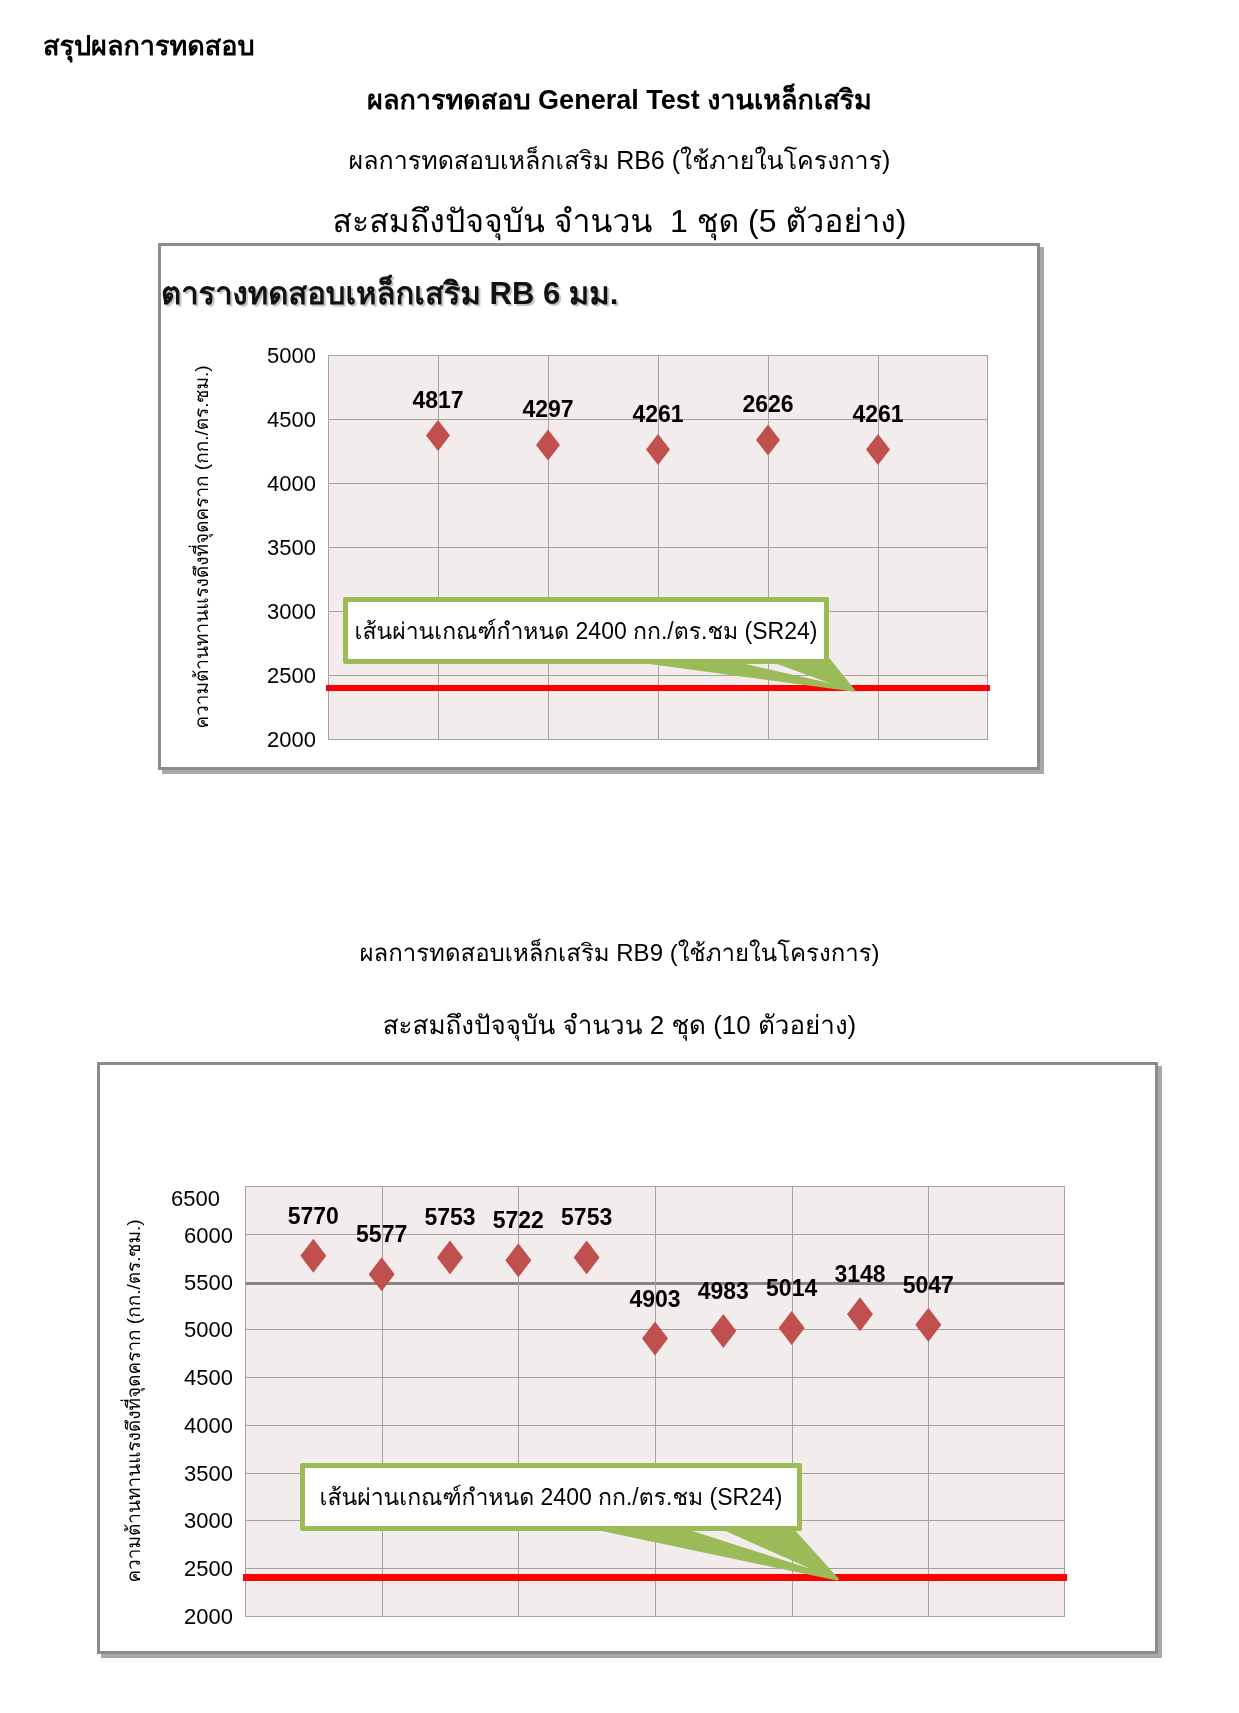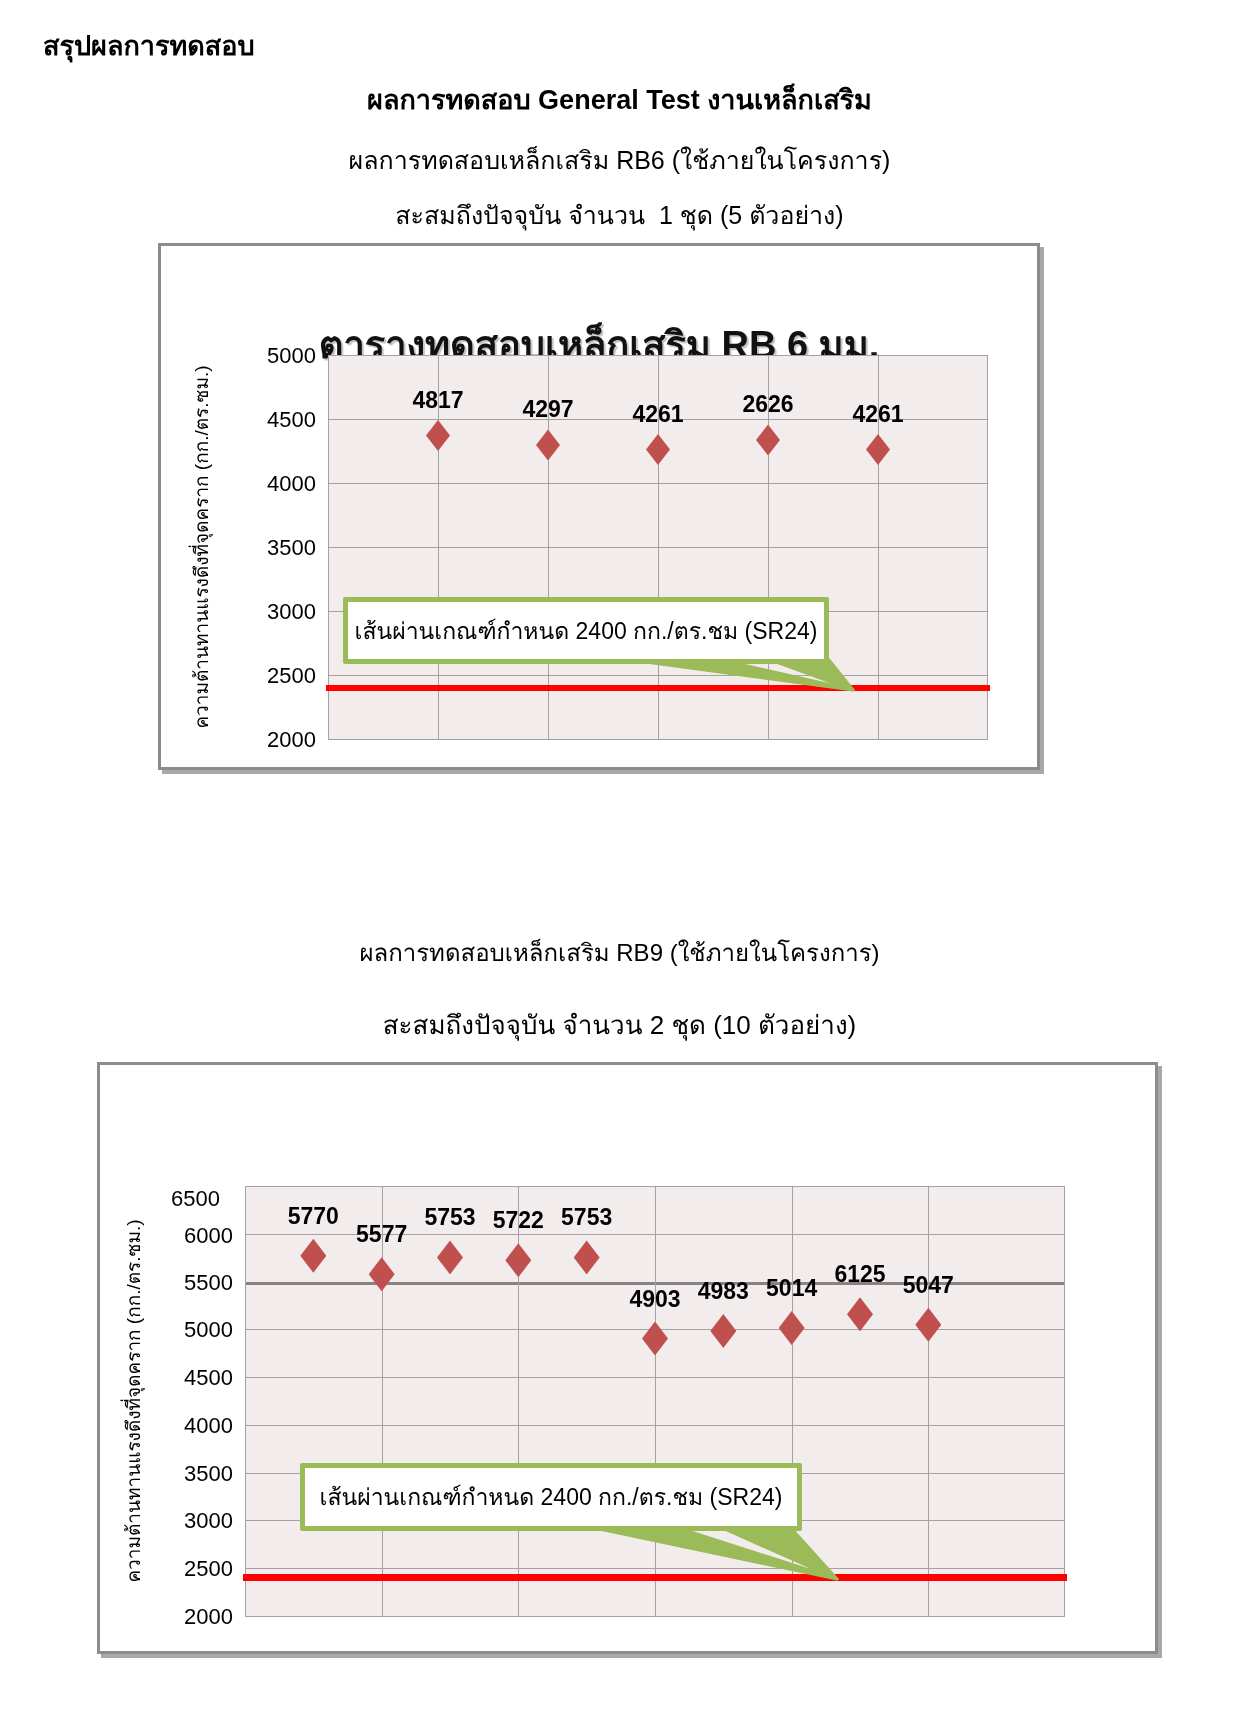--- a/index.html
+++ b/index.html
@@ -7,35 +7,34 @@
     position:relative;
     width:1239px;height:1713px;
     font-family:"Liberation Sans", sans-serif;
     color:#000;
     overflow:hidden;
   }
   .center-line{position:absolute;left:0;width:100%;text-align:center;white-space:pre;}
   .page-heading{position:absolute;left:43px;top:24px;font-size:27px;font-weight:bold;}
   .report-title{top:78px;font-size:27px;font-weight:bold;}
   .subtitle1{top:140px;font-size:25px;}
-  .accum1{top:195px;font-size:25px;}
+  .accum1{top:195px;font-size:32px;}
   .subtitle2{top:933px;font-size:24px;}
   .accum2{top:1004px;font-size:26px;}
 
   .chart-box{
     position:absolute;background:#fff;
     border:3px solid #8c8c8c;
     box-shadow:4px 4px 0 #a8a8a8;
   }
   .chart-title{
-    position:absolute;left:0;width:100%;text-align:center;
-    font-weight:bold;font-size:38px;color:#111;
+    position:absolute;left:0;width:100%;text-align:left;
+    font-weight:bold;font-size:31px;color:#111;
     text-shadow:2px 2px 1px #c3c3c3;
     white-space:nowrap;
-    margin-top:46px;
   }
   .plot{position:absolute;background:#f3ecec;z-index:1;}
   .gridline-h{position:absolute;left:0;width:100%;height:1px;background:#a6a0a0;}
   .gridline-v{position:absolute;top:0;height:100%;width:1px;background:#a6a0a0;}
   .y-tick{position:absolute;font-size:22px;text-align:right;color:#000;z-index:2;}
   .axis-title{
     position:absolute;font-size:19px;white-space:nowrap;z-index:2;
     transform:translate(-50%,-50%) rotate(-90deg);
   }
   .diamond{
@@ -151,21 +150,21 @@
     <div class="pt-label" style="left: 358.333px; top: 142.342px;">5722</div>
     <div class="diamond" style="left: 473.667px; top: 175.38px; width: 26px; height: 34px; background: rgb(192, 80, 77);"></div>
     <div class="pt-label" style="left: 426.667px; top: 139.38px;">5753</div>
     <div class="diamond" style="left: 542px; top: 256.602px; width: 26px; height: 34px; background: rgb(192, 80, 77);"></div>
     <div class="pt-label" style="left: 495px; top: 220.602px;">4903</div>
     <div class="diamond" style="left: 610.333px; top: 248.958px; width: 26px; height: 34px; background: rgb(192, 80, 77);"></div>
     <div class="pt-label" style="left: 563.333px; top: 212.958px;">4983</div>
     <div class="diamond" style="left: 678.667px; top: 245.996px; width: 26px; height: 34px; background: rgb(192, 80, 77);"></div>
     <div class="pt-label" style="left: 631.667px; top: 209.996px;">5014</div>
     <div class="diamond" style="left: 747px; top: 232.14px; width: 26px; height: 34px; background: rgb(192, 80, 77);"></div>
-    <div class="pt-label" style="left: 700px; top: 196.14px;">6125</div>
+    <div class="pt-label" style="left: 700px; top: 196.14px;">3148</div>
     <div class="diamond" style="left: 815.333px; top: 242.842px; width: 26px; height: 34px; background: rgb(192, 80, 77);"></div>
     <div class="pt-label" style="left: 768.333px; top: 206.842px;">5047</div>
     <svg width="1055" height="586" class="tail-svg">
       <polygon points="490,462 575,462 737,514" fill="#9bbb59" stroke="#9bbb59" stroke-width="3" stroke-linejoin="round"></polygon>
       <polygon points="620,462 690,462 737,514" fill="#9bbb59" stroke="#9bbb59" stroke-width="3" stroke-linejoin="round"></polygon>
     </svg>
     <div class="callout" style="left: 200px; top: 398px; width: 492px; height: 58px; border-color: rgb(155, 187, 89);">เส้นผ่านเกณฑ์กำหนด 2400 กก./ตร.ชม (SR24)</div>
   </div>
 
 </body></html>

